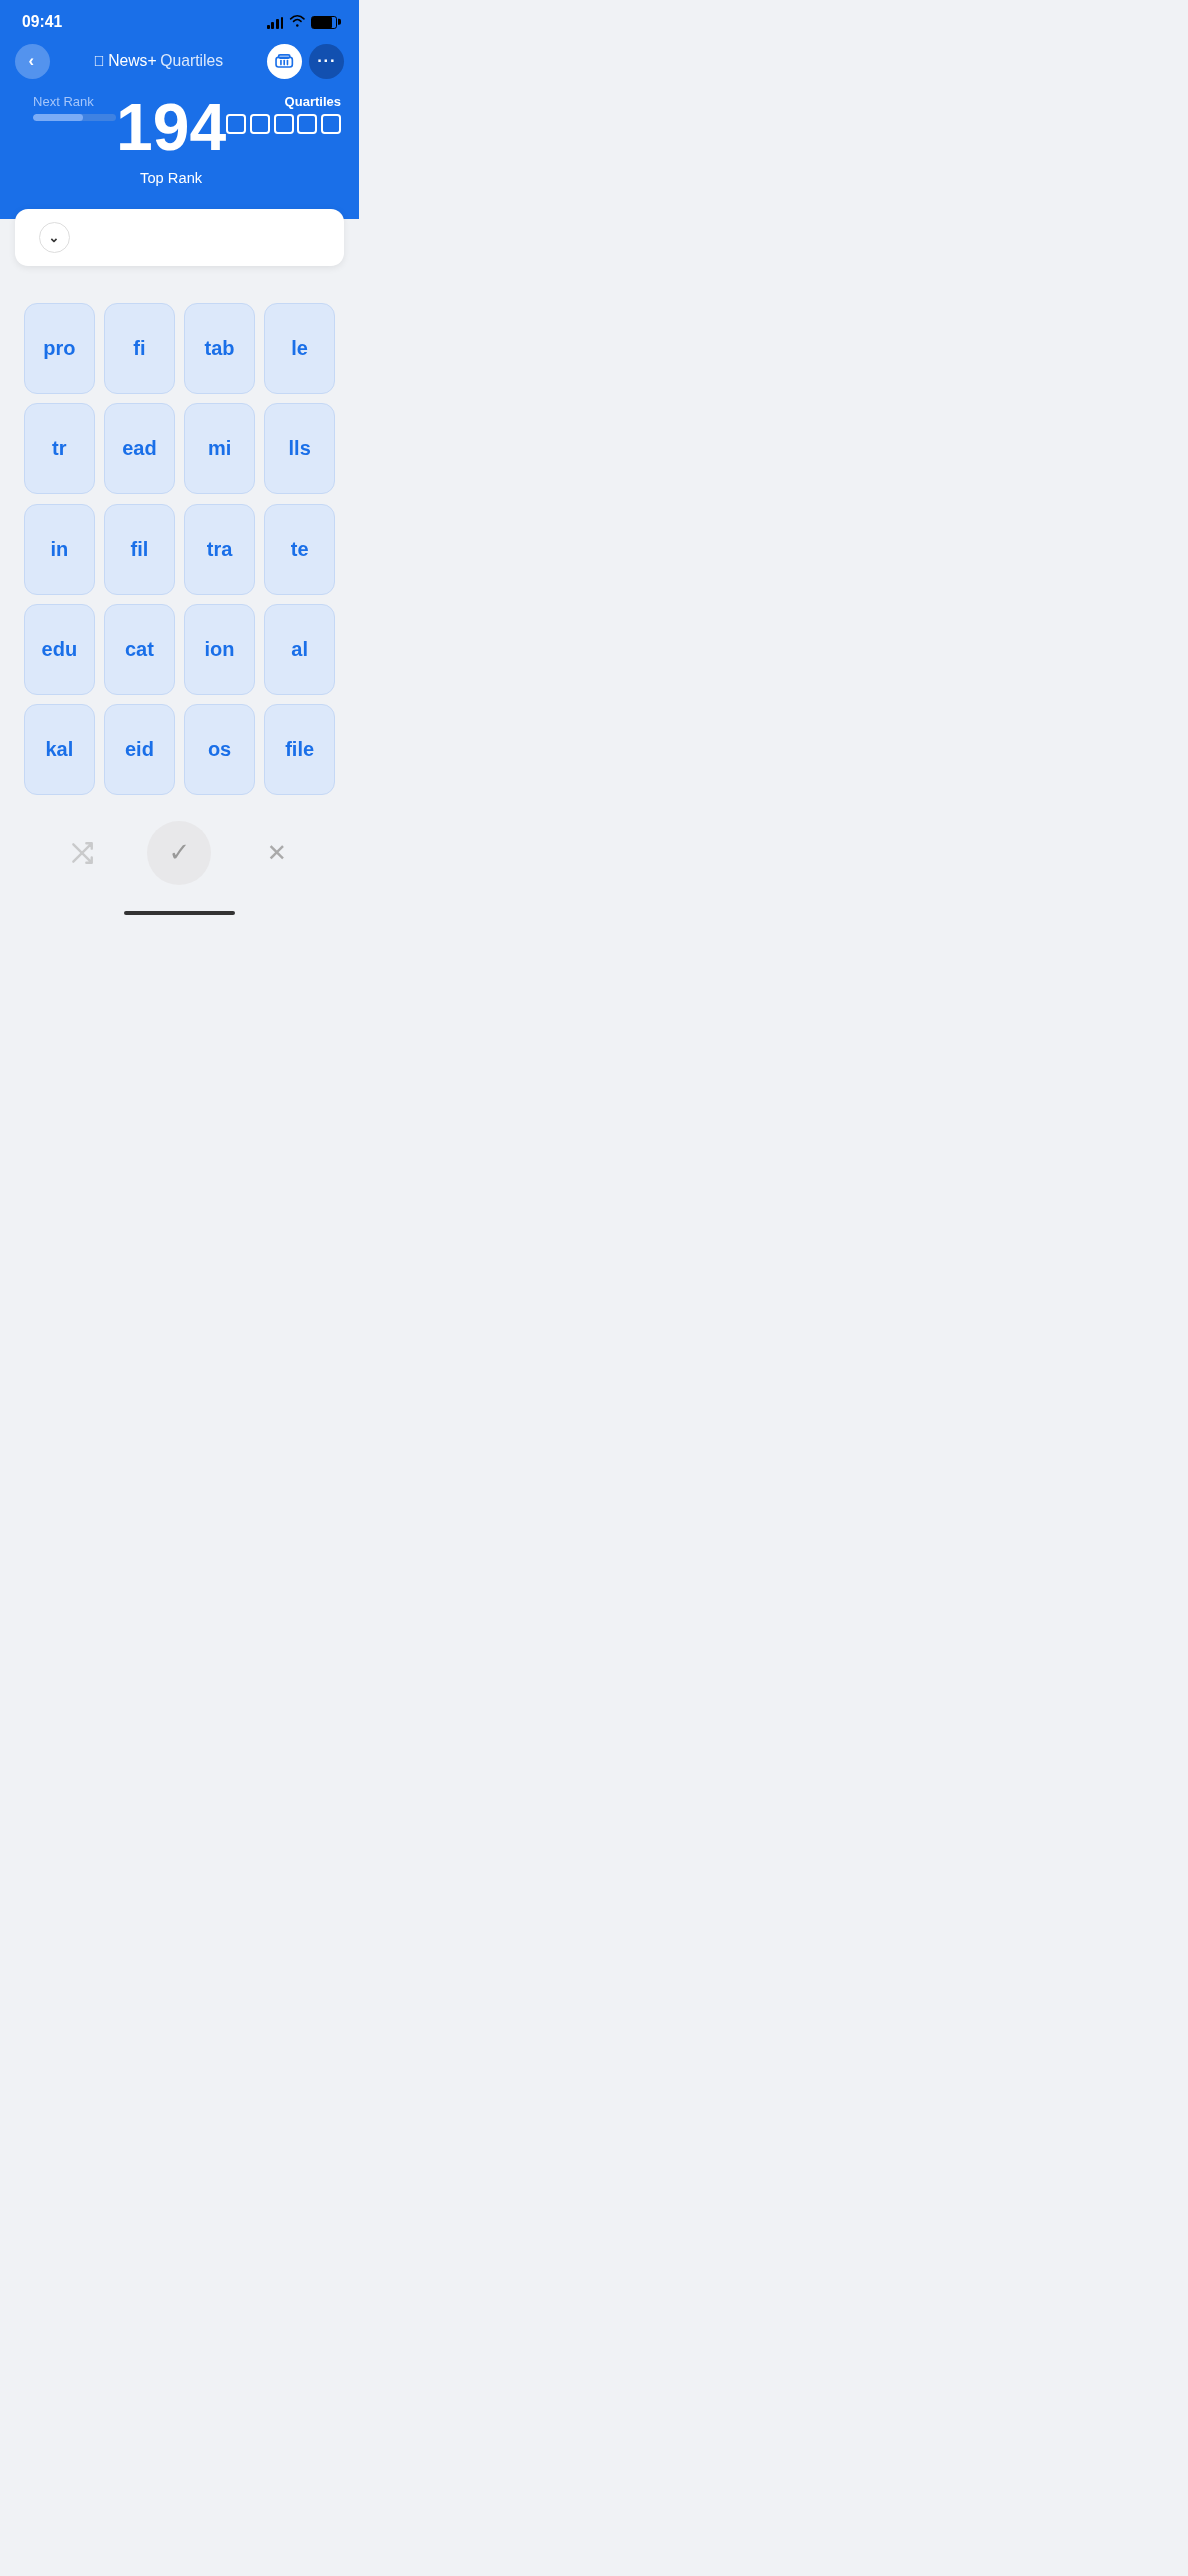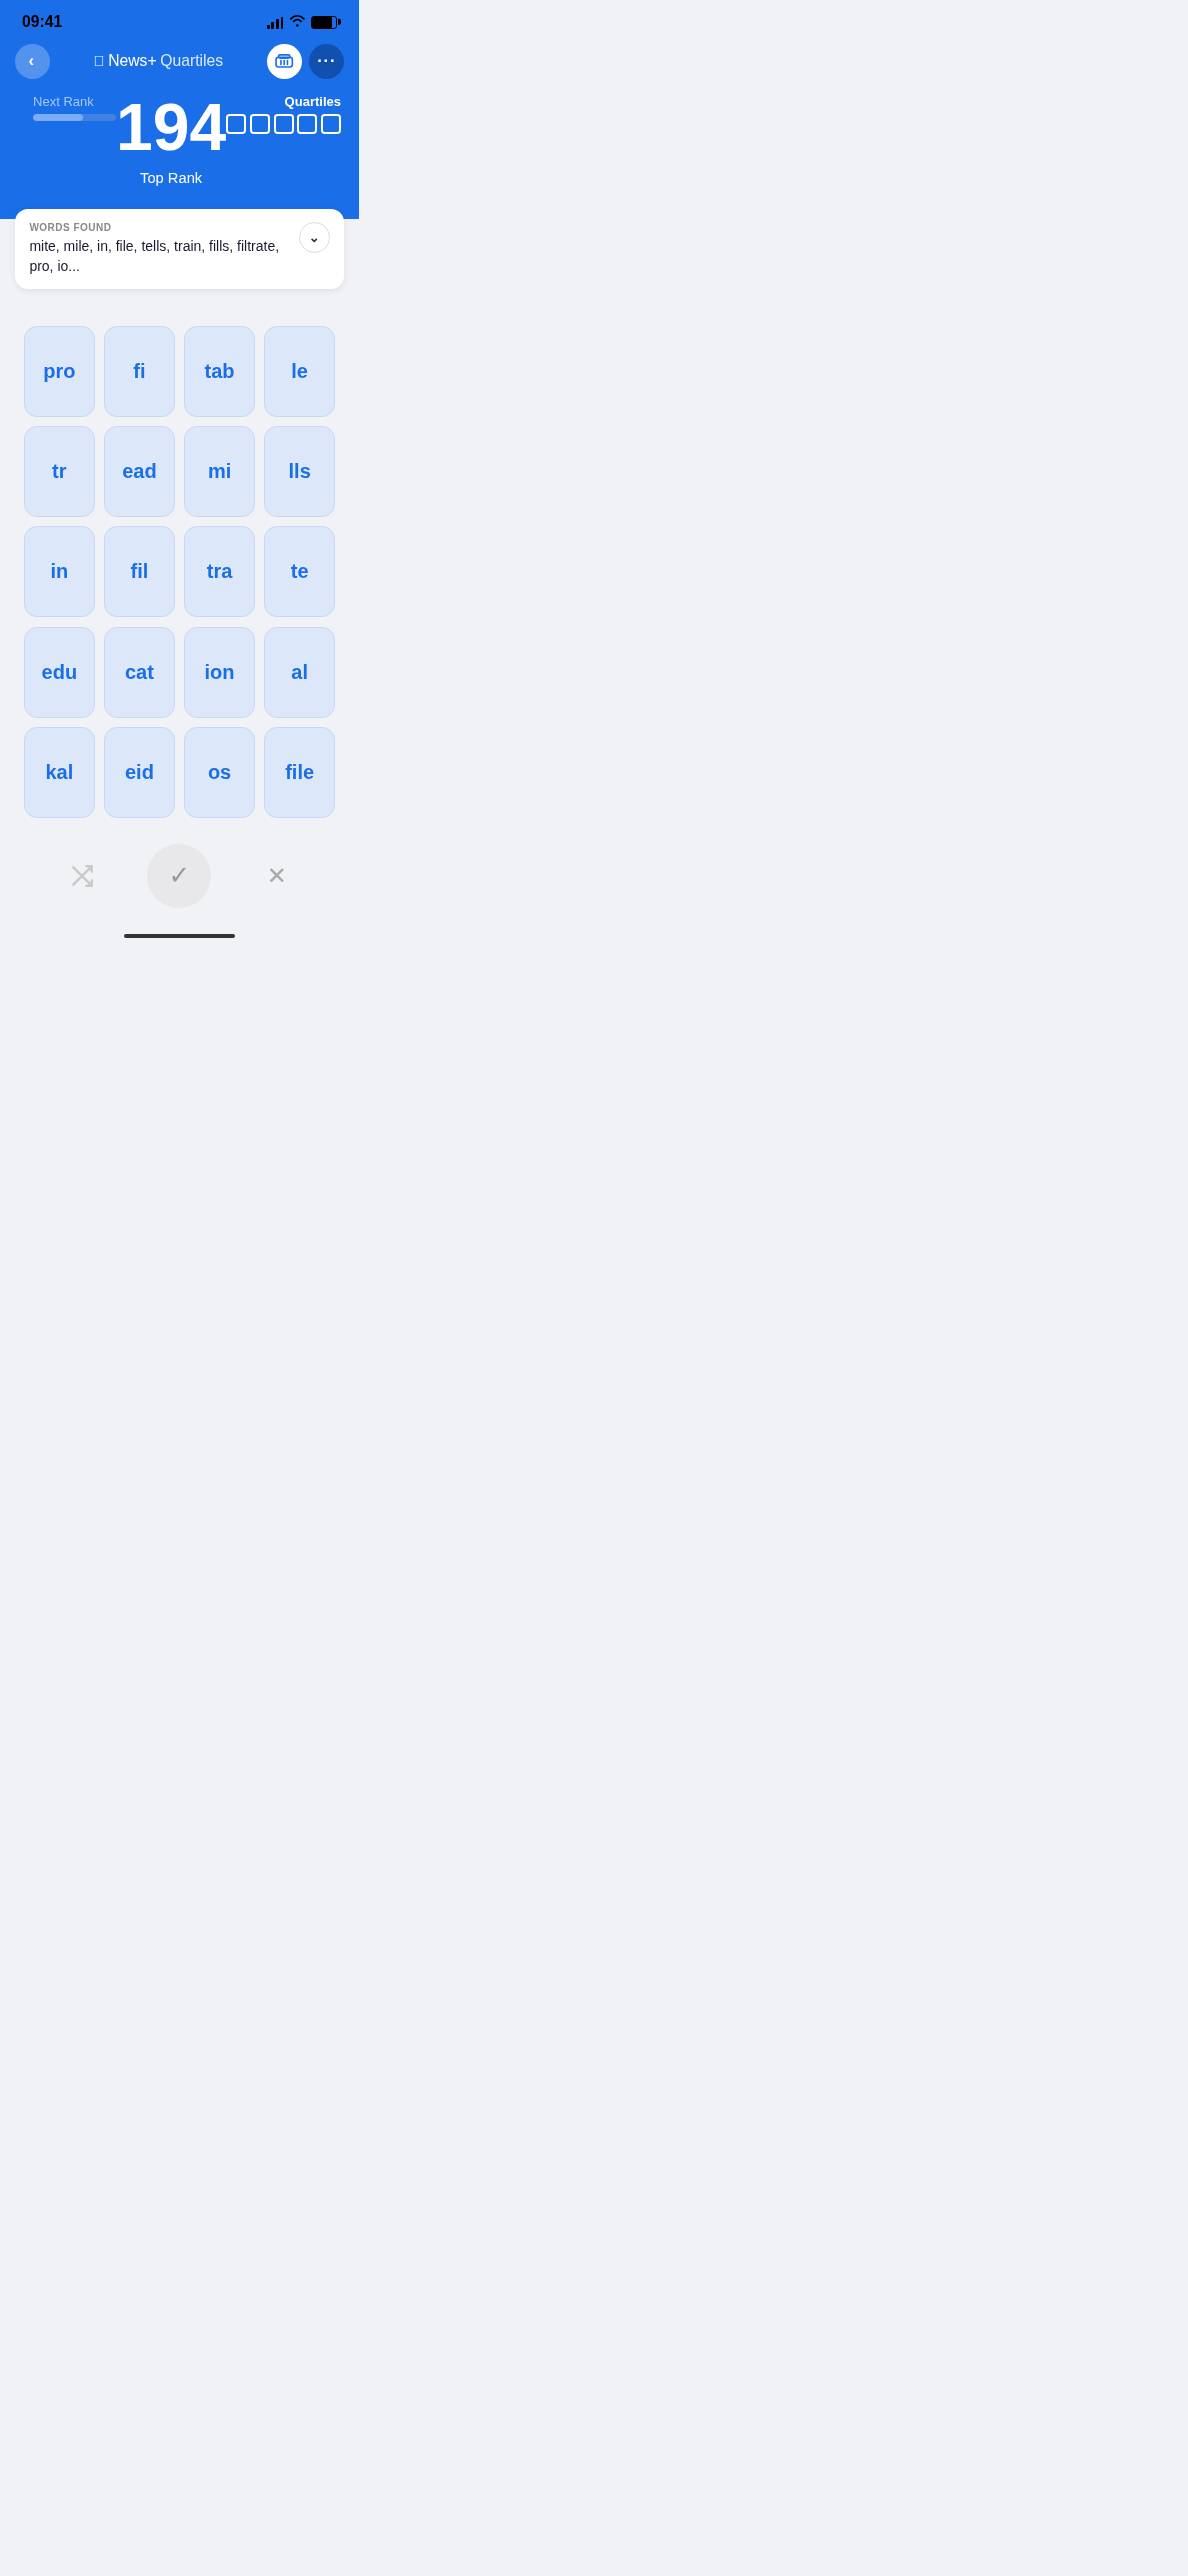--- a/index.html
+++ b/index.html
@@ -18,21 +18,21 @@
       background: #1a6fe8;
       display: flex;
       justify-content: space-between;
       align-items: center;
       padding: 13px 22px 5.5px;
       color: #000;
     }
     .status-time {
       font-size: 15.7px;
       font-weight: 600;
-      color: #000000;
+      color: #ffffff;
     }
     .status-icons {
       display: flex;
       align-items: center;
       gap: 5.5px;
     }
     .signal-bars {
       display: flex;
       align-items: flex-end;
       gap: 1.8px;
@@ -417,24 +417,20 @@
         <div class="qtile"></div>
         <div class="qtile"></div>
         <div class="qtile"></div>
         <div class="qtile"></div>
       </div>
     </div>
   </div>
 </div>
 
 <div class="words-found-card">
-  <div class="words-found-content">
-    <div class="words-found-label">WORDS FOUND</div>
-    <div class="words-found-text">mite, mile, in, file, tells, train, fills, filtrate, pro, io...</div>
-  </div>
   <div class="expand-btn">
     <span class="chevron-down">⌄</span>
   </div>
 </div>
 
 <div class="game-area">
   <div class="tile-grid" id="tile-grid">
   <div class="tile">
         <span class="tile-text">pro</span>
       </div>

